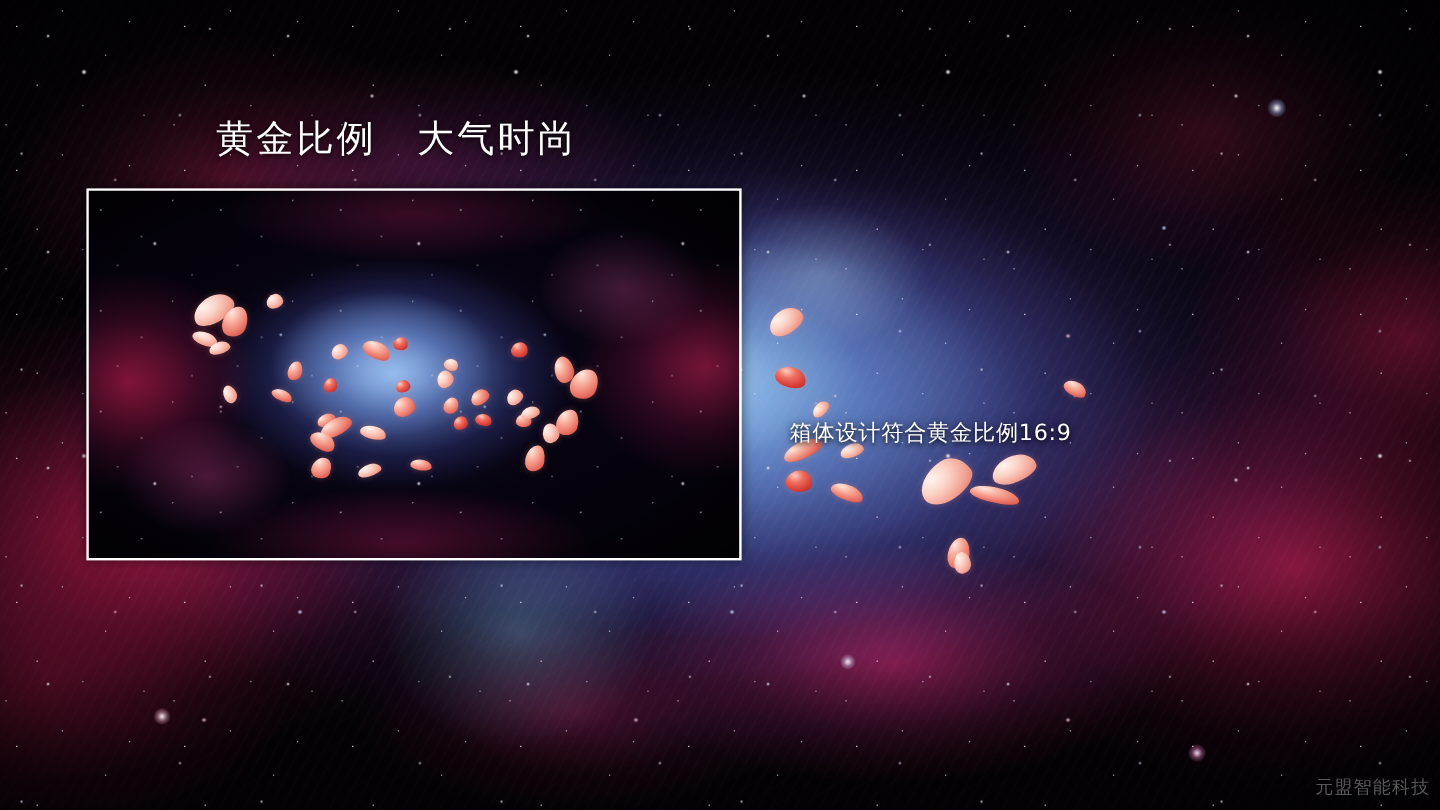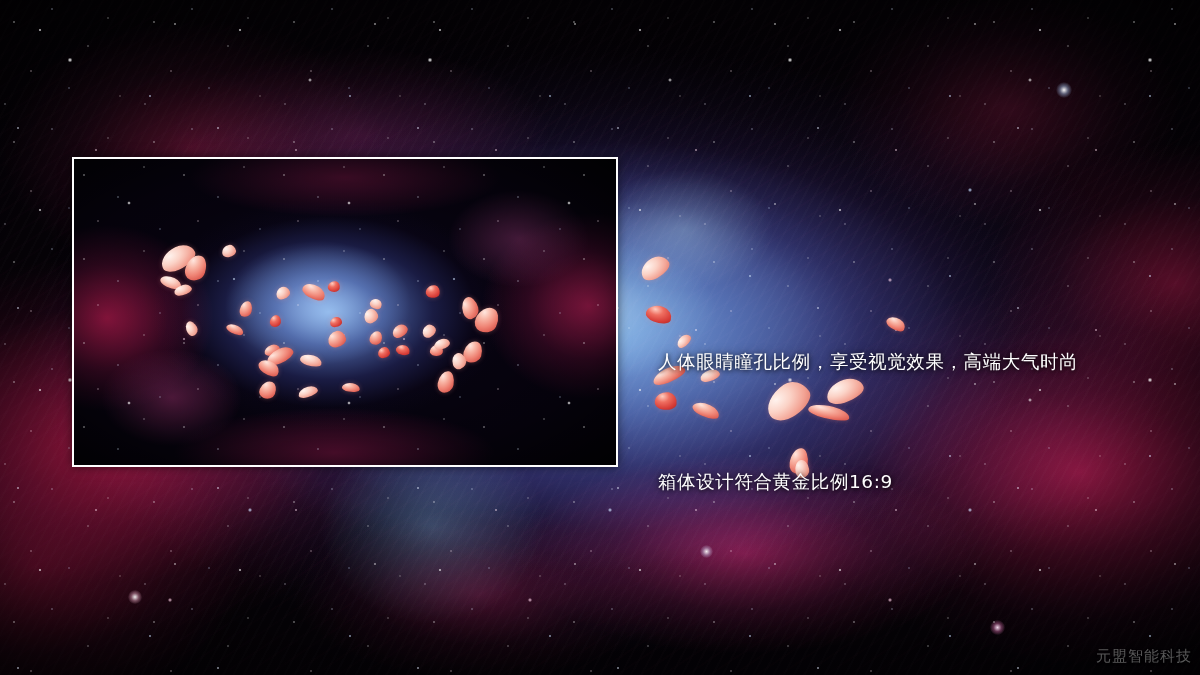--- a/index.html
+++ b/index.html
@@ -263,21 +263,21 @@
       <div class="petal pale" style="left:348px;top:166px;width:14px;height:12px;transform:rotate(-30deg);"></div>
       <div class="petal" style="left:356px;top:186px;width:13px;height:11px;transform:rotate(8deg);"></div>
       <div class="petal pale" style="left:360px;top:180px;width:16px;height:10px;transform:rotate(-14deg);"></div>
       <div class="petal" style="left:390px;top:182px;width:18px;height:22px;transform:rotate(16deg);"></div>
       <div class="petal pale" style="left:378px;top:194px;width:14px;height:16px;transform:rotate(-20deg);"></div>
       <div class="petal" style="left:364px;top:212px;width:16px;height:22px;transform:rotate(10deg);"></div>
       <div class="petal pale" style="left:296px;top:140px;width:12px;height:10px;transform:rotate(28deg);"></div>
     </div>
   </div>
 
+  <div class="title">黄金比例　大气时尚</div>
 
   <div class="body-text">
-    <div>人体眼睛瞳孔比例，享受视觉效果，高端大气时尚</div>
     <div>箱体设计符合黄金比例16:9</div>
   </div>
 
   <div class="watermark">元盟智能科技</div>
 
 </div>
 
 </body></html>

